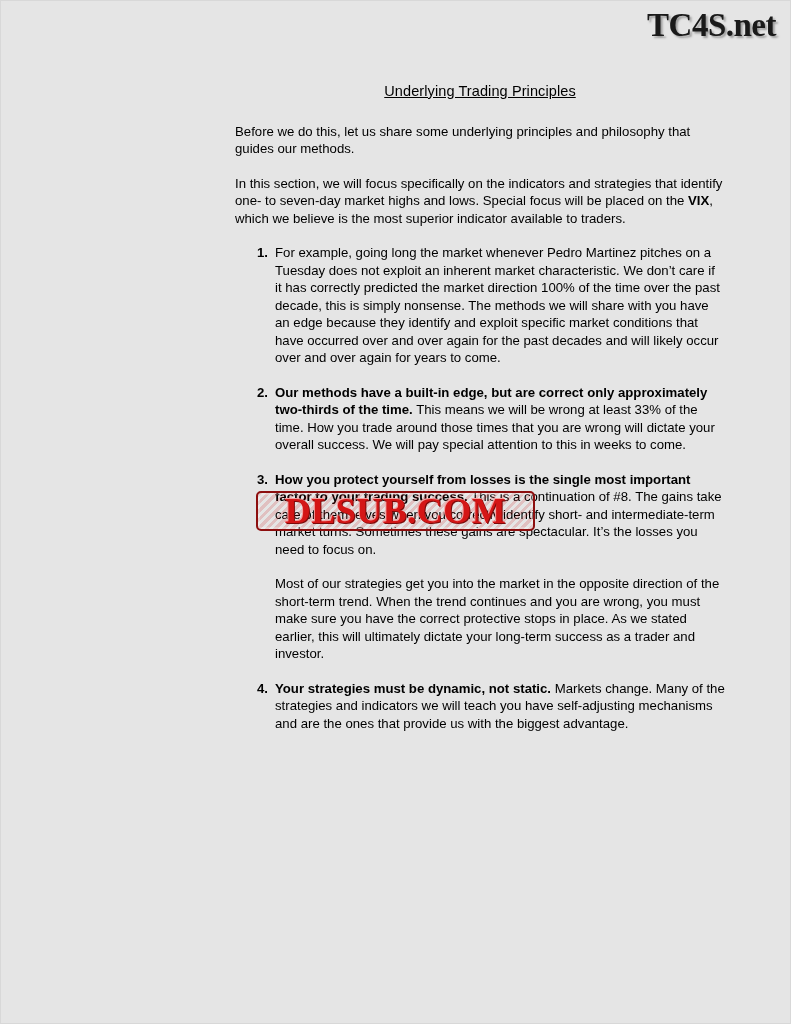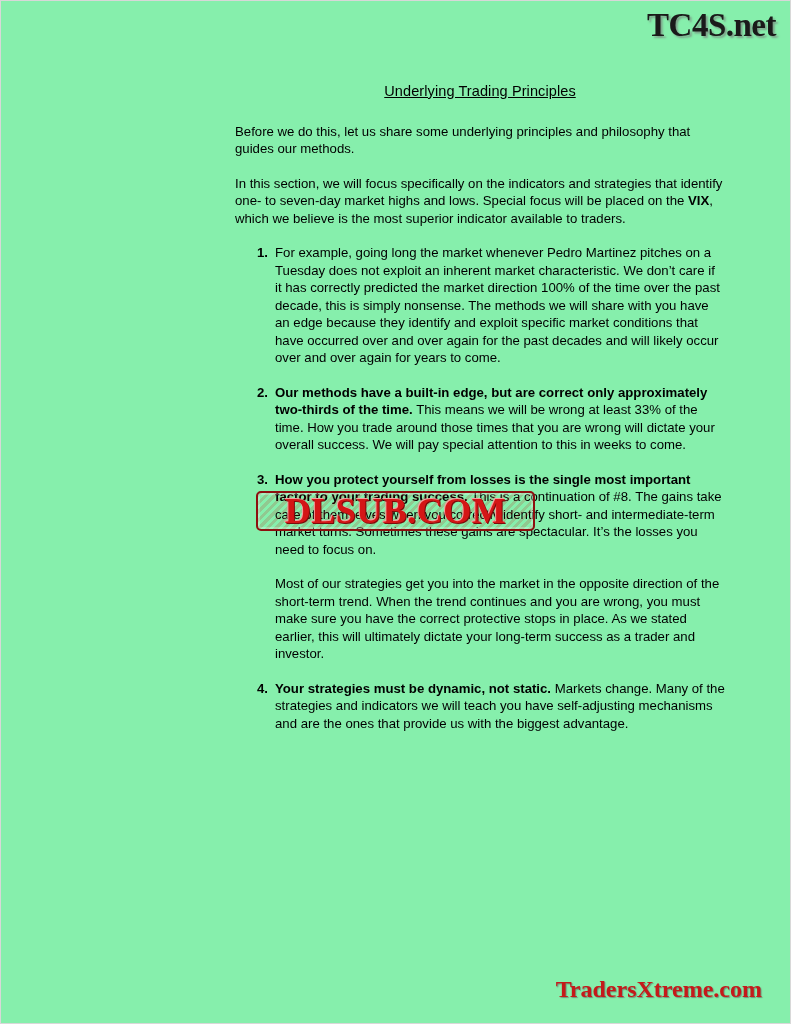--- a/index.html
+++ b/index.html
@@ -12,21 +12,21 @@
     height: 1024px;
     font-family: "Liberation Sans", sans-serif;
     color: #000000;
     position: relative;
     overflow: hidden;
   }
   .page {
     position: relative;
     width: 791px;
     height: 1024px;
-    background: #86efac;
+    background: #e5e5e5;
     border: 1px solid #d8d8d8;
     box-sizing: border-box;
     padding-left: 26px;
   }
 
   
   .brand-top {
     position: absolute;
     top: 6px;
     right: 14px;
@@ -176,15 +176,14 @@
         <span class="li-body">
           <p><span class="lead">Your strategies must be dynamic, not static.</span><span> Markets change. Many of the strategies and indicators we will teach you have self-adjusting mechanisms and are the ones that provide us with the biggest advantage.</span></p>
         </span>
       </li>
 
     </ol>
   </div>
 
   <div class="watermark-center">DLSUB.COM</div>
 
-  <div class="brand-bottom">TradersXtreme.com</div>
 
 </div>
 
 </body></html>

